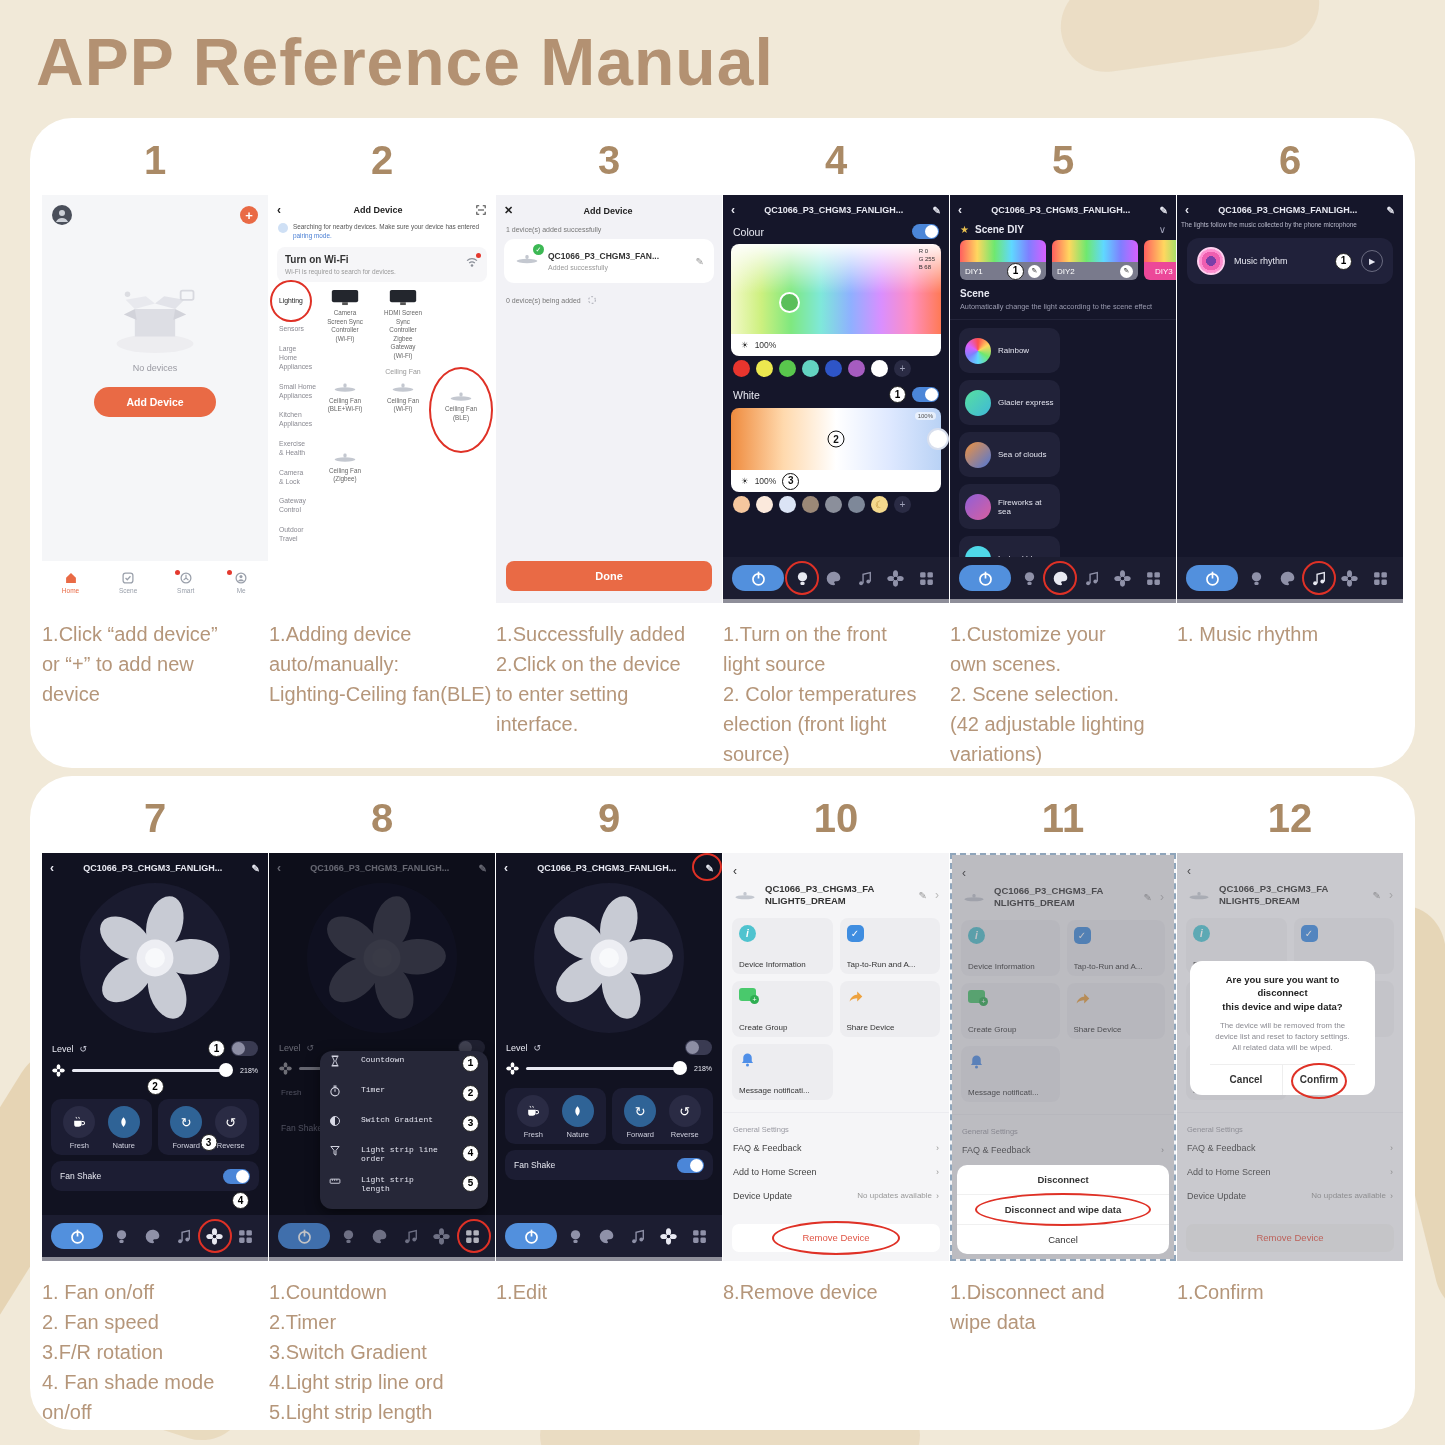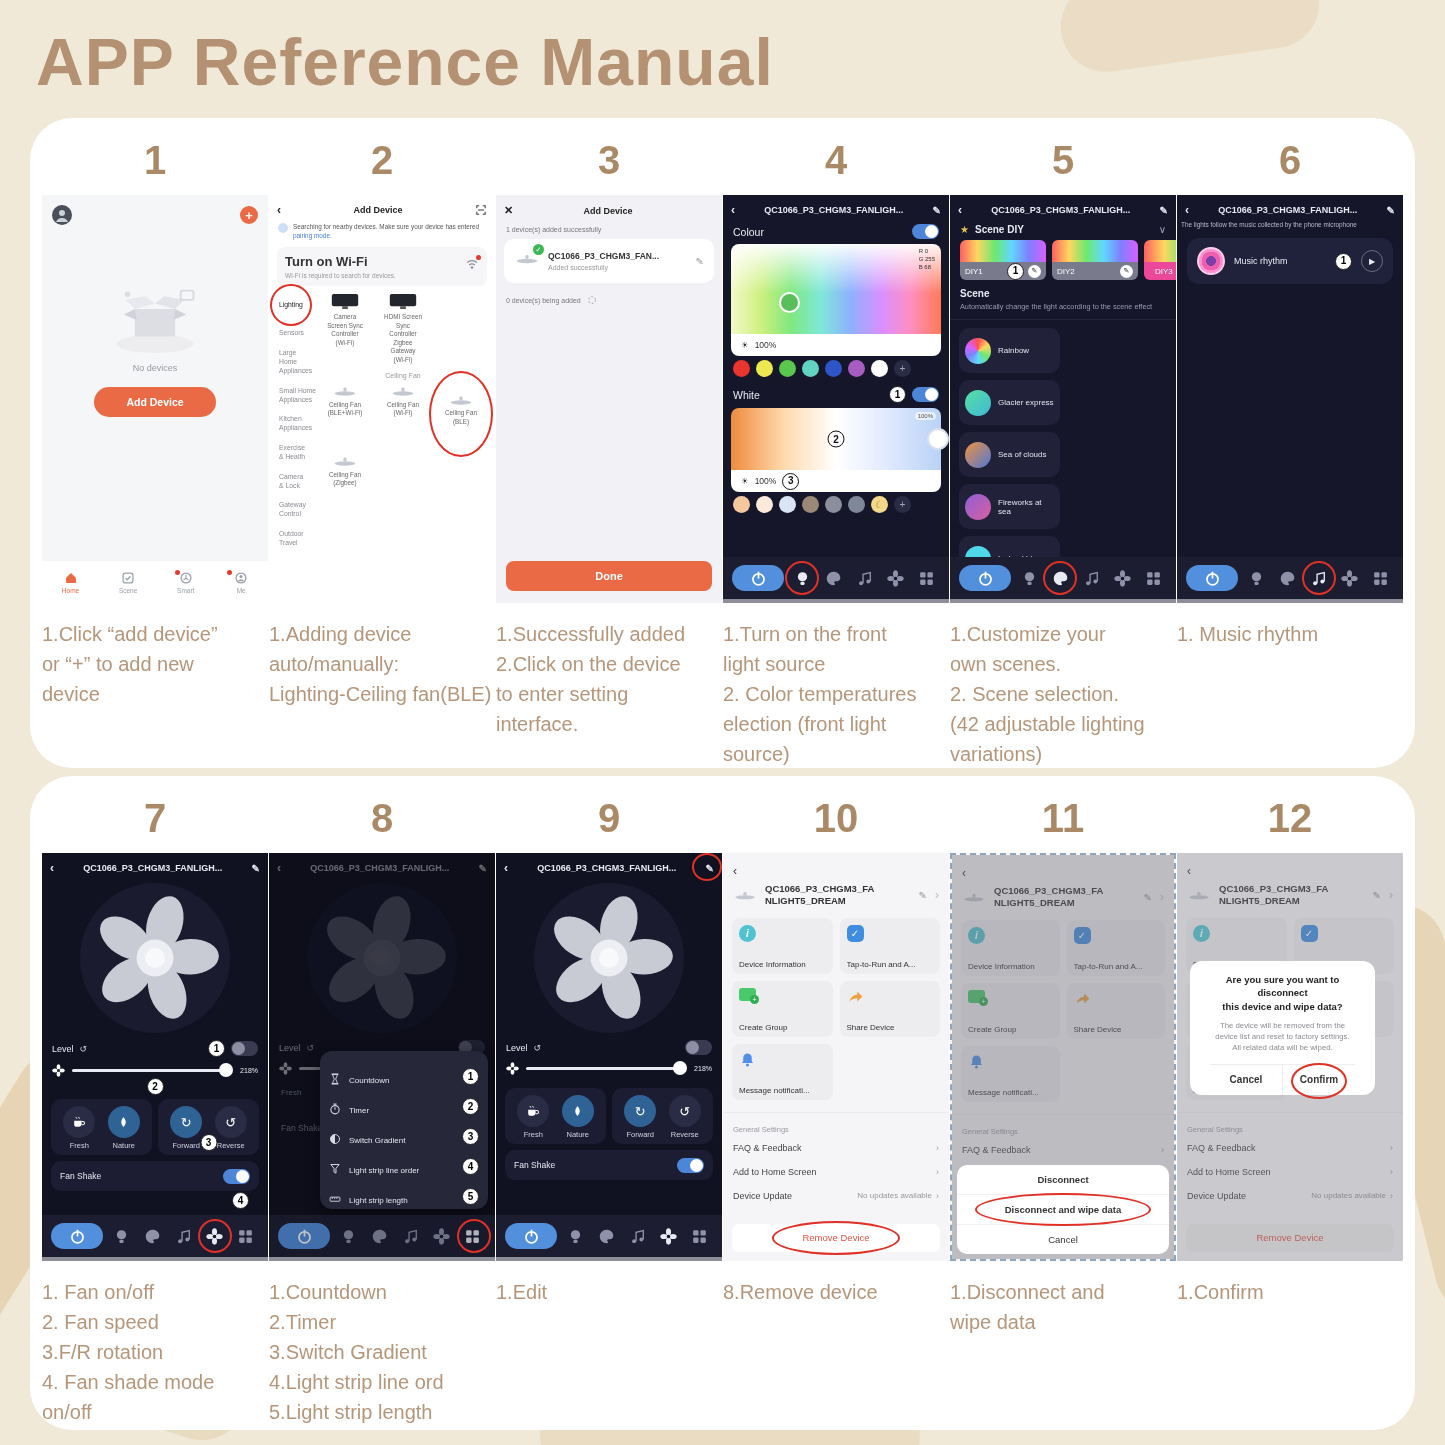--- a/index.html
+++ b/index.html
@@ -46,21 +46,21 @@
   .tile{background:#ededf0;border-radius:8px;height:56px;padding:7px 7px 5px;box-sizing:border-box;display:flex;flex-direction:column;justify-content:space-between;}
   .tlab{font-size:8px;color:#333;white-space:nowrap;overflow:hidden;}
   .s10row{display:flex;justify-content:space-between;align-items:center;padding:7px 10px;font-size:9px;color:#444;}
   .gray{color:#999;}
   .sheetrow{height:29px;display:flex;align-items:center;justify-content:center;font-size:9.5px;color:#333;border-top:1px solid #f0f0f0;}
   .p2item{width:56px;text-align:center;font-size:6.3px;color:#666;line-height:1.35;white-space:pre-line;}
   .p2cat{font-size:6.8px;color:#8a8a92;margin-bottom:11px;white-space:pre-line;line-height:1.3;}
   .navi{display:flex;flex-direction:column;align-items:center;gap:2px;font-size:6.5px;color:#9aa0ab;position:relative;}
   .dot{position:absolute;top:-1px;right:-3px;width:5px;height:5px;border-radius:50%;background:#e4392e;}
   .dim{opacity:.4;}
-  .menu-row{display:flex;align-items:flex-end;gap:8px;height:30px;padding:0 9px;}
+  .menu-row{display:flex;align-items:flex-start;gap:20px;height:30px;padding:0 9px;font-family:Liberation Mono, monospace;}
   .menu-lab{flex:1;font-size:8px;color:#e4e5f0;}
   .pcirc{width:13px;height:13px;border-radius:50%;background:#fff;color:#222;font-size:7px;display:inline-flex;align-items:center;justify-content:center;}
 </style>
 </head>
 <body>
 
 <svg width="0" height="0" style="position:absolute">
   <defs>
     <symbol id="i-power" viewBox="0 0 20 20">
         <circle cx="10" cy="11" r="6.5" fill="none" stroke="currentColor" stroke-width="2"></circle>
@@ -269,21 +269,21 @@
             <svg class="tico" style="width:12px;height:12px;color:#444">
                 <use href="#i-scan"></use>
               </svg>
           </div>
           <div style="display:flex;gap:5px;padding:2px 9px 6px;font-size:6.4px;color:#555;line-height:1.4;">
             <span style="width:10px;height:10px;border-radius:50%;background:#cfe0f5;flex:none;"></span>
             <span><span>Searching for nearby devices. Make sure your device has entered </span><span style="color:#4a7fd4;">pairing mode.</span></span>
           </div>
           <div style="margin:0 8px 6px;background:#f6f6f8;border-radius:8px;padding:7px 8px;display:flex;justify-content:space-between;align-items:center;">
             <div>
-              <div style="font-size:13px;font-weight:bold;">Turn on Wi-Fi</div>
+              <div style="font-size:10px;font-weight:bold;">Turn on Wi-Fi</div>
               <div style="font-size:6.5px;color:#999;margin-top:3px;">Wi-Fi is required to search for devices.</div>
             </div>
             <div style="position:relative;">
               <svg class="tico" style="width:14px;height:14px;color:#8a8f98">
                   <use href="#i-wifi"></use>
                 </svg>
               <span class="dot" style="right:-2px;top:-2px;"></span>
             </div>
           </div>
           <div style="display:flex;padding:0 6px;">

